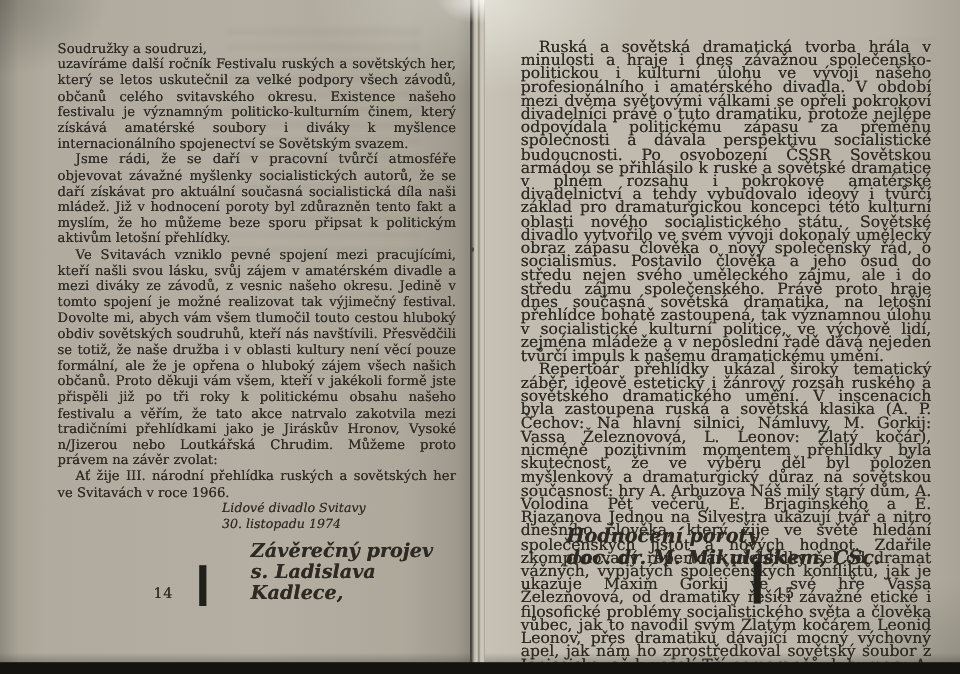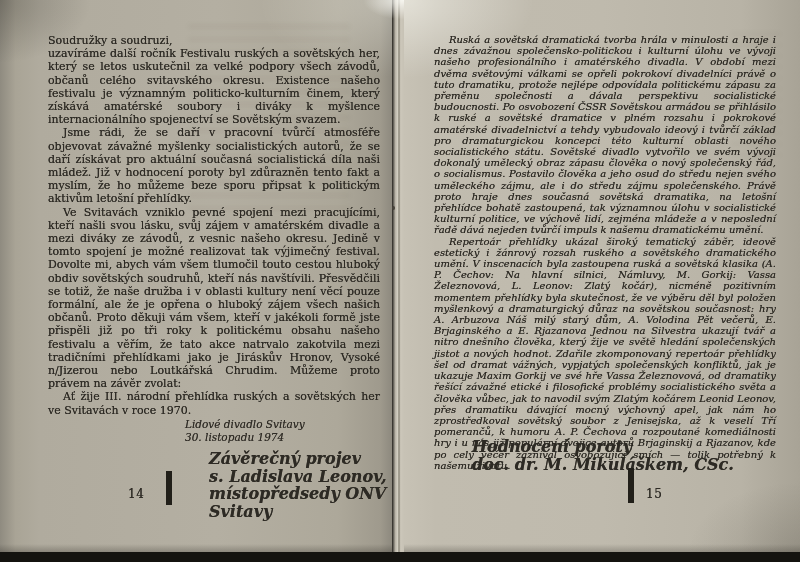--- a/index.html
+++ b/index.html
@@ -29,21 +29,21 @@
     background:#46433a;filter:blur(.4px);}
   .ghost{position:absolute;pointer-events:none;opacity:.55;filter:blur(2.2px);}
   .g1{left:188px;top:24px;width:162px;height:196px;
     background:repeating-linear-gradient(to bottom, rgba(78,73,60,.10) 0 5px, rgba(78,73,60,0) 5px 13px);}
   .g2{left:328px;top:32px;width:48px;height:130px;
     background:repeating-linear-gradient(to bottom, rgba(78,73,60,.09) 0 4px, rgba(78,73,60,0) 4px 11px);}
 
   .body-text{position:absolute;text-align:justify;hyphens:auto;
     text-shadow:0 0 .55px rgba(45,42,36,.85);}
   .left .body-text{left:48px;top:34px;width:332px;font-size:11px;line-height:13.2px;}
-  .right .body-text{left:30px;top:34px;width:342px;height:414px;font-size:10px;line-height:11.2px;font-style:italic;}
+  .right .body-text{left:30px;top:34px;width:342px;height:414px;font-size:13px;line-height:11.2px;}
   .body-text p{margin:0;}
   .body-text p.indent{text-indent:15px;}
 
   .venue{position:absolute;left:185px;top:418px;font-style:italic;font-weight:normal;
     font-size:10.5px;line-height:13px;text-shadow:0 0 .4px rgba(45,42,36,.7);}
   .sig{position:absolute;font-style:italic;font-weight:bold;font-size:16px;line-height:17.6px;
     text-shadow:0 0 .4px rgba(40,37,31,.8);margin-left:24px;}
   .s14{left:185px;top:450px;}
   .s15{left:44px;top:438px;}
   .pageno{position:absolute;font-size:12px;letter-spacing:.5px;
@@ -59,32 +59,31 @@
 
 <div class="scan">
 
   <div class="page left">
     <div class="ghost g1"></div>
     <div class="body-text">
       <p>Soudružky a soudruzi,</p>
       <p>uzavíráme další ročník Festivalu ruských a sovětských her, který se letos uskutečnil za velké podpory všech závodů, občanů celého svitavského okresu. Existence našeho festivalu je významným politicko-kulturním činem, který získává amatérské soubory i diváky k myšlence internacionálního spojenectví se Sovětským svazem.</p>
       <p class="indent">Jsme rádi, že se daří v pracovní tvůrčí atmosféře objevovat závažné myšlenky socialistických autorů, že se daří získávat pro aktuální současná socialistická díla naši mládež. Již v hodnocení poroty byl zdůrazněn tento fakt a myslím, že ho můžeme beze sporu připsat k politickým aktivům letošní přehlídky.</p>
       <p class="indent">Ve Svitavách vzniklo pevné spojení mezi pracujícími, kteří našli svou lásku, svůj zájem v amatérském divadle a mezi diváky ze závodů, z vesnic našeho okresu. Jedině v tomto spojení je možné realizovat tak výjimečný festival. Dovolte mi, abych vám všem tlumočil touto cestou hluboký obdiv sovětských soudruhů, kteří nás navštívili. Přesvědčili se totiž, že naše družba i v oblasti kultury není věcí pouze formální, ale že je opřena o hluboký zájem všech našich občanů. Proto děkuji vám všem, kteří v jakékoli formě jste přispěli již po tři roky k politickému obsahu našeho festivalu a věřím, že tato akce natrvalo zakotvila mezi tradičními přehlídkami jako je Jiráskův Hronov, Vysoké n/Jizerou nebo Loutkářská Chrudim. Můžeme proto právem na závěr zvolat:</p>
-      <p class="indent">Ať žije III. národní přehlídka ruských a sovětských her ve Svitavách v roce 1970.</p>
+      <p class="indent">Ať žije III. národní přehlídka ruských a sovětských her ve Svitavách v roce 1966.</p>
     </div>
     <div class="venue">
       <div>Lidové divadlo Svitavy</div>
       <div>30. listopadu 1974</div>
     </div>
     <div class="pageno n14">14</div>
     <div class="bar b14"></div>
     <div class="sig s14">
       <div>Závěrečný projev</div>
-      <div>s. Ladislava Leonov,</div>
-      <div>místopředsedy ONV Svitavy</div>
+      <div>s. Ladislava Kadlece,</div>
     </div>
   </div>
 
   <div class="gutter"></div>
   <div class="gutter-glow"></div>
   <div class="speck"></div>
 
   <div class="page right">
     <div class="ghost g2"></div>
     <div class="body-text">

